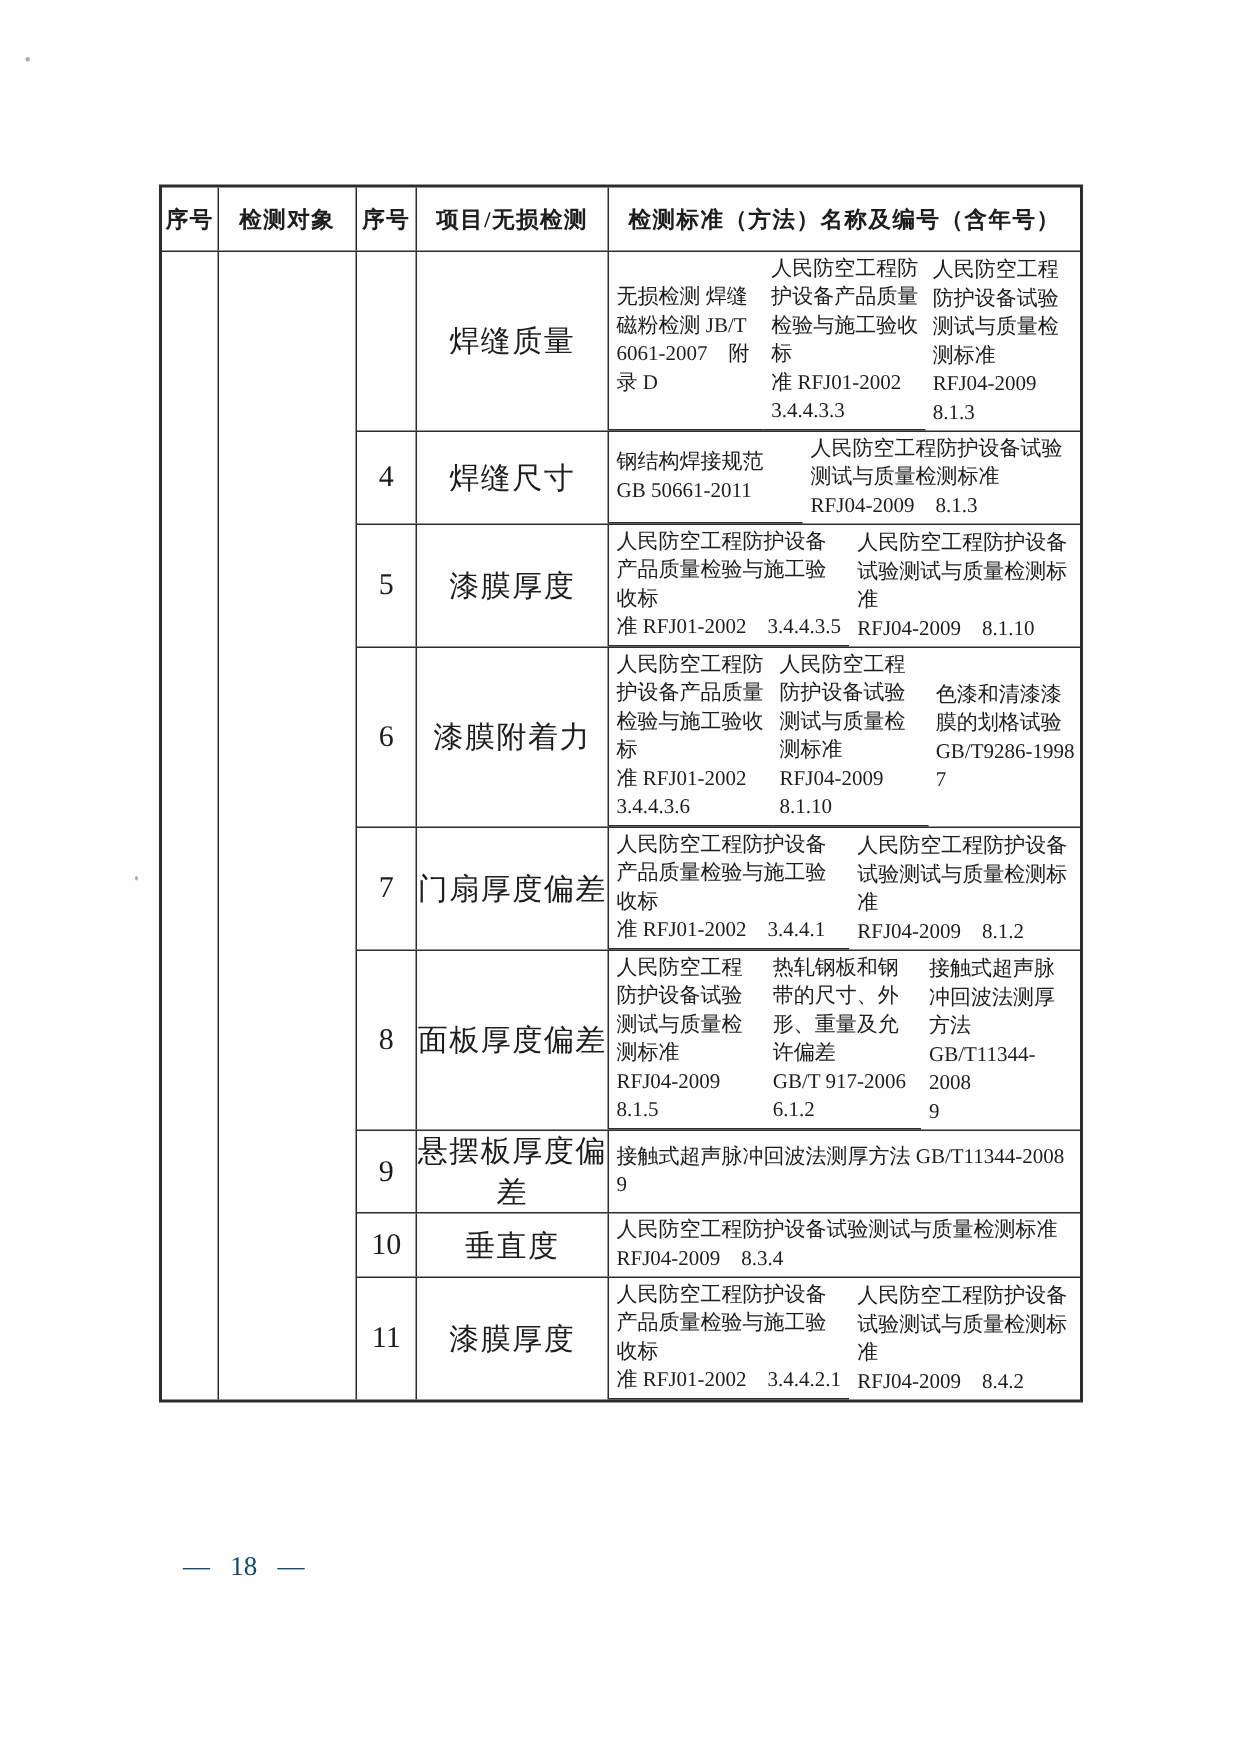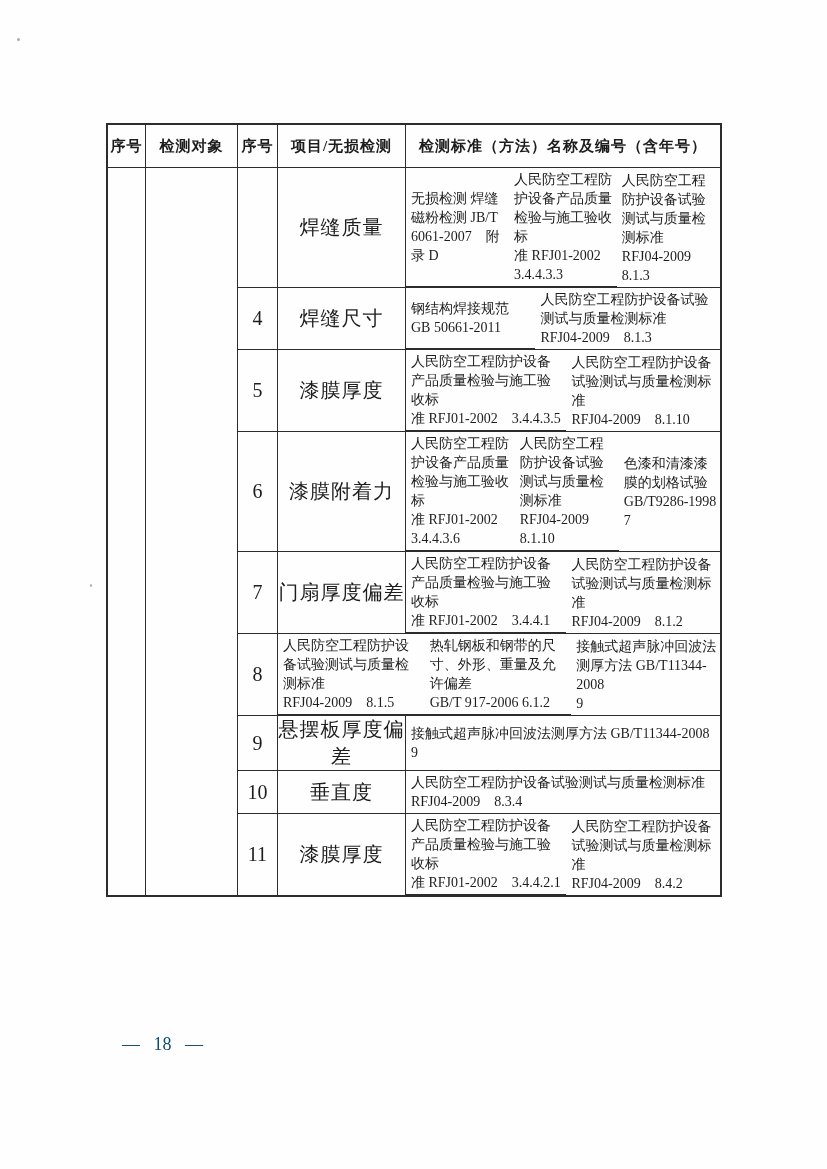--- a/index.html
+++ b/index.html
@@ -195,20 +195,21 @@
           <div class="g-standards">
             <div class="cell std">人民防空工程防护设备产品质量检验与施工验收标
 准 RFJ01-2002　3.4.4.1</div>
             <div class="cell std">人民防空工程防护设备试验测试与质量检测标准
 RFJ04-2009　8.1.2</div>
           </div>
         </div>
 
         <div class="group">
           <div class="cell w-seq2 g-seq">8</div>
+          <div class="cell w-item g-name">面板厚度偏差</div>
           <div class="g-standards">
             <div class="cell std">人民防空工程防护设备试验测试与质量检测标准
 RFJ04-2009　8.1.5</div>
             <div class="cell std">热轧钢板和钢带的尺寸、外形、重量及允许偏差
 GB/T 917-2006 6.1.2</div>
             <div class="cell std">接触式超声脉冲回波法测厚方法 GB/T11344-2008
 9</div>
           </div>
         </div>
 

